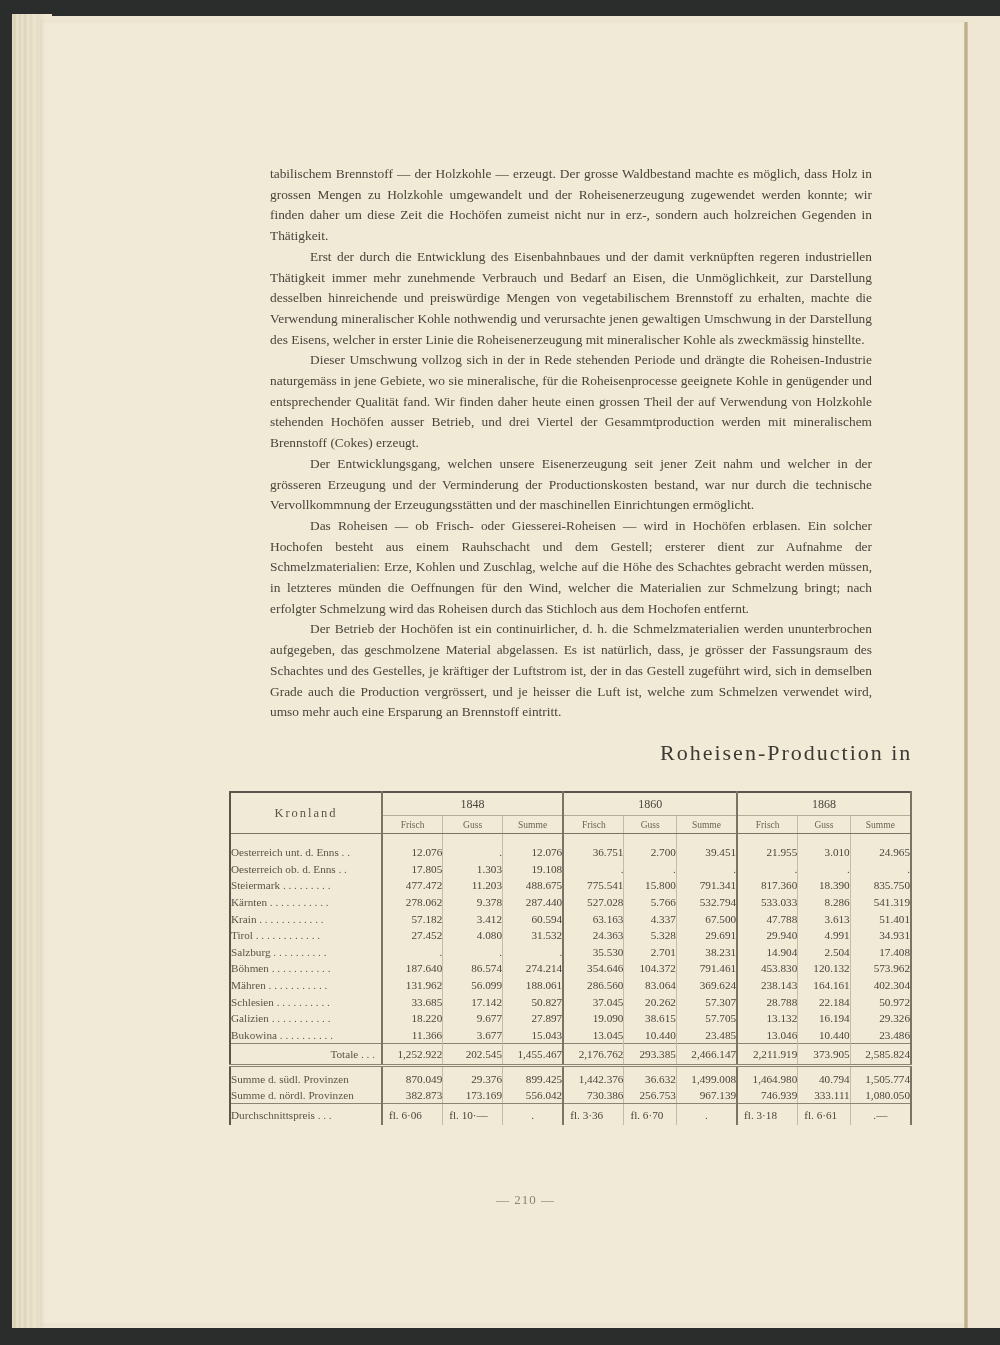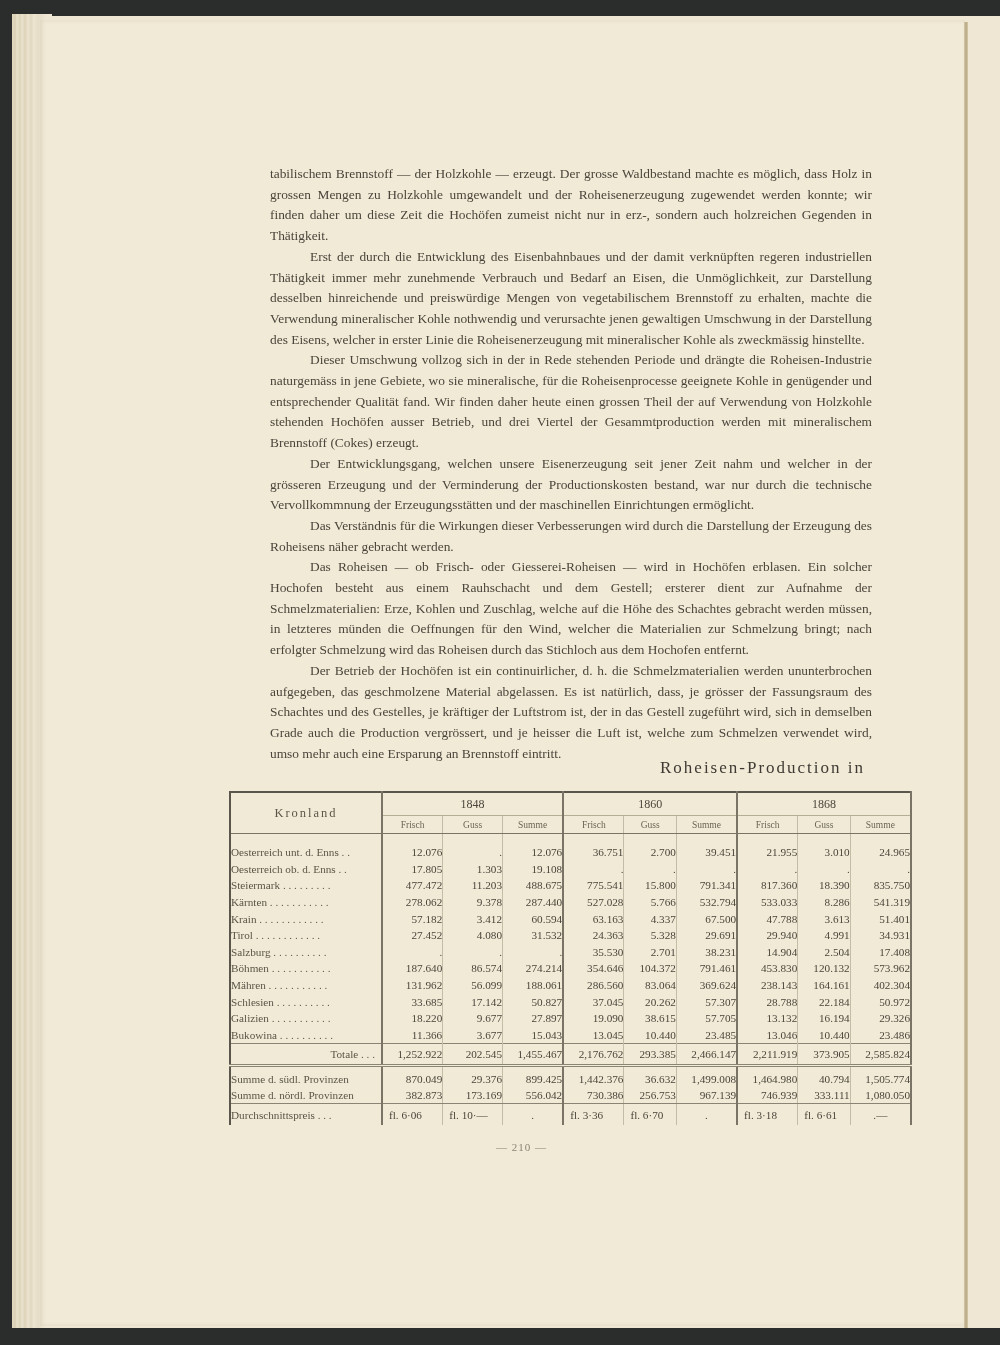--- a/index.html
+++ b/index.html
@@ -29,22 +29,22 @@
     background: #efe7d3;
   }
   .body-text {
     position: absolute; left: 230px; top: 164px; width: 602px;
     font-family: "Liberation Serif", serif; font-size: 13.4px; line-height: 20.7px;
     color: #4a453b; text-align: justify; margin-left: 40px;
   }
   .body-text p { margin: 0; text-indent: 0; }
   .body-text p.indent { text-indent: 40px; }
   .table-title {
-    position: absolute; left: 660px; top: 758px;
-    font-family: "Liberation Serif", serif; font-size: 17px; letter-spacing: 2px;
+    position: absolute; left: 660px; top: 740px;
+    font-family: "Liberation Serif", serif; font-size: 22px; letter-spacing: 2px;
     color: #3e3a33;
   }
   table.prod {
     position: absolute; left: 229px; top: 791px; width: 683px;
     border-collapse: collapse;
     font-family: "Liberation Serif", serif; font-size: 11.2px; color: #4a453b;
     border-top: 2px solid #5b564b; border-left: 2px solid #5b564b;
   }
   table.prod th, table.prod td { padding: 0; }
   .yr { font-weight: normal; font-size: 12px; height: 22px; border-right: 2px solid #7a7466; border-bottom: 1px solid #b6ad97; margin-left: 48px; }
@@ -58,39 +58,38 @@
   tr.spacer td { height: 10px; }
   tr.total td { border-top: 1px solid #8a8474; border-bottom: 3px double #8a8474; height: 20px; }
   tr.total td.name { text-align: right; padding-right: 6px; }
   tr.sum1 td { height: 16px; padding-top: 4px; }
   tr.sum2 td { height: 16px; border-bottom: 1px solid #8a8474; }
   tr.price td { height: 21px; }
   tr.price td.name { text-align: left; padding-right: 6px; }
   tr.price td.num { text-align: left; padding-left: 6px; padding-right: 0; }
   tr.price td.num.dot { text-align: center; padding-left: 0; }
   .page-number {
-    position: absolute; left: 496px; top: 1141px;
-    font-family: "Liberation Serif", serif; font-size: 11px; color: #8a8474; letter-spacing: 1px;
+    position: absolute; left: 496px; top: 1192px;
+    font-family: "Liberation Serif", serif; font-size: 13px; color: #8a8474; letter-spacing: 1px;
   }
 </style>
 </head>
 <body>
 
 <div class="book"></div>
 <div class="page-stack"></div>
 <div class="page"></div>
 <div class="gutter"></div>
 <div class="next-page"></div>
 
 <div class="body-text">
   <p>tabilischem Brennstoff — der Holzkohle — erzeugt. Der grosse Waldbestand machte es möglich, dass Holz in grossen Mengen zu Holzkohle umgewandelt und der Roheisenerzeugung zugewendet werden konnte; wir finden daher um diese Zeit die Hochöfen zumeist nicht nur in erz-, sondern auch holzreichen Gegenden in Thätigkeit.</p>
   <p class="indent">Erst der durch die Entwicklung des Eisenbahnbaues und der damit verknüpften regeren industriellen Thätigkeit immer mehr zunehmende Verbrauch und Bedarf an Eisen, die Unmöglichkeit, zur Darstellung desselben hinreichende und preiswürdige Mengen von vegetabilischem Brennstoff zu erhalten, machte die Verwendung mineralischer Kohle nothwendig und verursachte jenen gewaltigen Umschwung in der Darstellung des Eisens, welcher in erster Linie die Roheisenerzeugung mit mineralischer Kohle als zweckmässig hinstellte.</p>
   <p class="indent">Dieser Umschwung vollzog sich in der in Rede stehenden Periode und drängte die Roheisen-Industrie naturgemäss in jene Gebiete, wo sie mineralische, für die Roheisenprocesse geeignete Kohle in genügender und entsprechender Qualität fand. Wir finden daher heute einen grossen Theil der auf Verwendung von Holzkohle stehenden Hochöfen ausser Betrieb, und drei Viertel der Gesammtproduction werden mit mineralischem Brennstoff (Cokes) erzeugt.</p>
   <p class="indent">Der Entwicklungsgang, welchen unsere Eisenerzeugung seit jener Zeit nahm und welcher in der grösseren Erzeugung und der Verminderung der Productionskosten bestand, war nur durch die technische Vervollkommnung der Erzeugungsstätten und der maschinellen Einrichtungen ermöglicht.</p>
-  <p class="indent">Das Verständnis für die Wirkungen dieser Verbesserungen wird durch die Darstellung der Erzeugung des Roheisens näher gebracht werden.</p>
   <p class="indent">Das Roheisen — ob Frisch- oder Giesserei-Roheisen — wird in Hochöfen erblasen. Ein solcher Hochofen besteht aus einem Rauhschacht und dem Gestell; ersterer dient zur Aufnahme der Schmelzmaterialien: Erze, Kohlen und Zuschlag, welche auf die Höhe des Schachtes gebracht werden müssen, in letzteres münden die Oeffnungen für den Wind, welcher die Materialien zur Schmelzung bringt; nach erfolgter Schmelzung wird das Roheisen durch das Stichloch aus dem Hochofen entfernt.</p>
   <p class="indent">Der Betrieb der Hochöfen ist ein continuirlicher, d. h. die Schmelzmaterialien werden ununterbrochen aufgegeben, das geschmolzene Material abgelassen. Es ist natürlich, dass, je grösser der Fassungsraum des Schachtes und des Gestelles, je kräftiger der Luftstrom ist, der in das Gestell zugeführt wird, sich in demselben Grade auch die Production vergrössert, und je heisser die Luft ist, welche zum Schmelzen verwendet wird, umso mehr auch eine Ersparung an Brennstoff eintritt.</p>
 </div>
 
 <div class="table-title">Roheisen-Production in</div>
 
 <table class="prod">
   <thead>
     <tr>
       <th class="kron" rowspan="2">Kronland</th>

